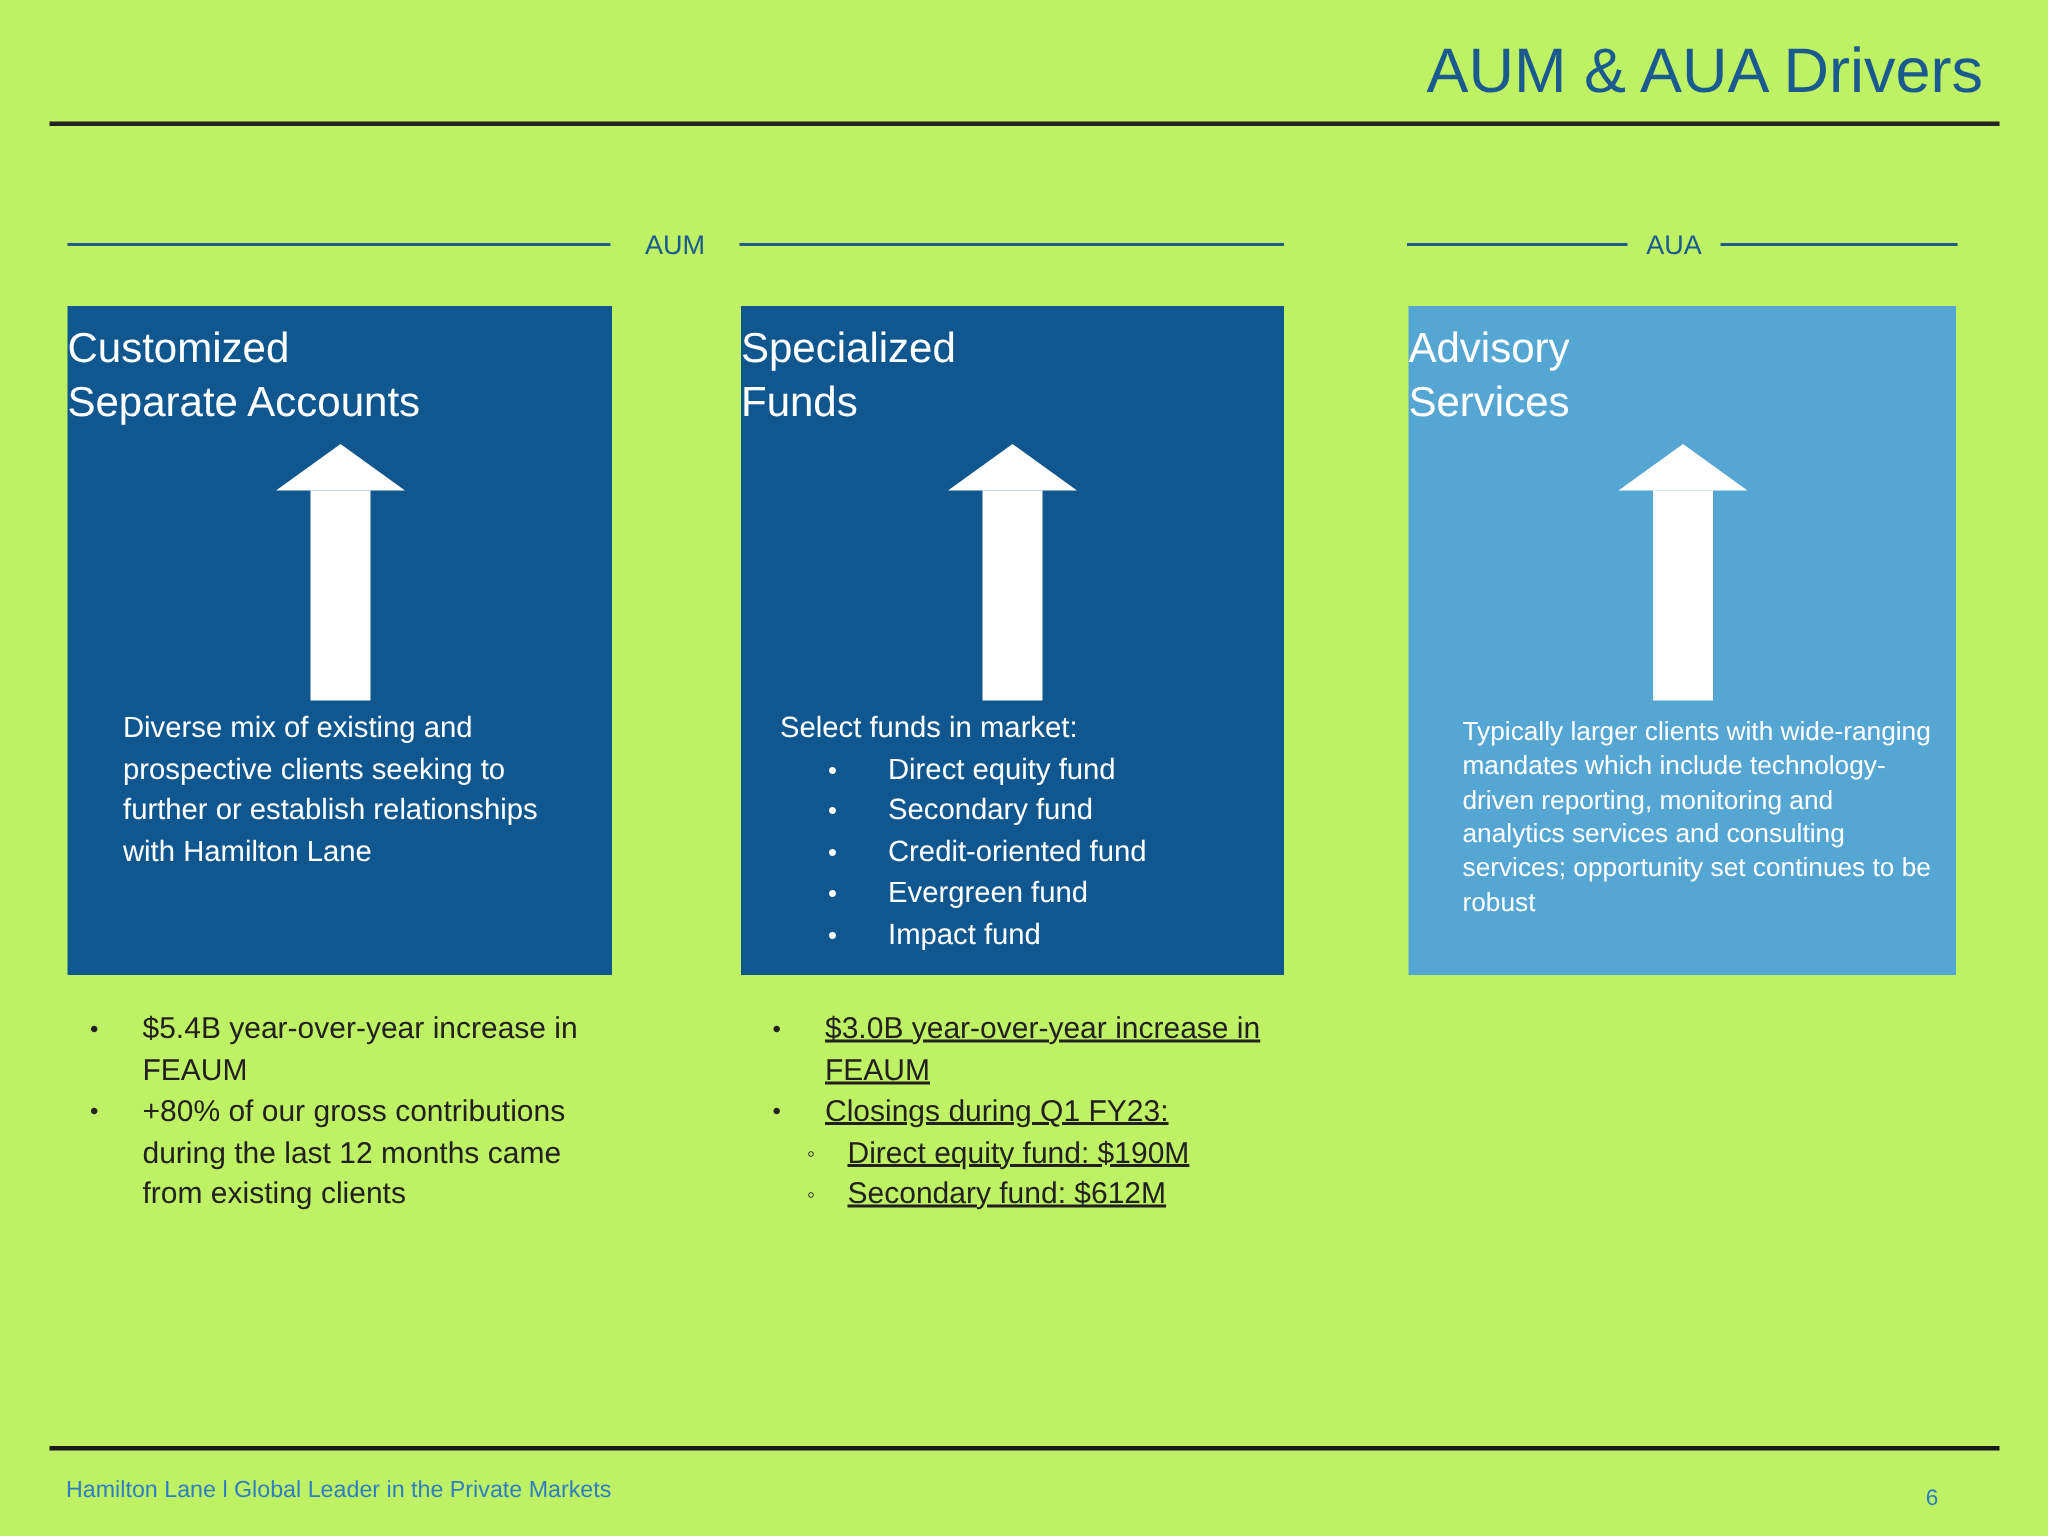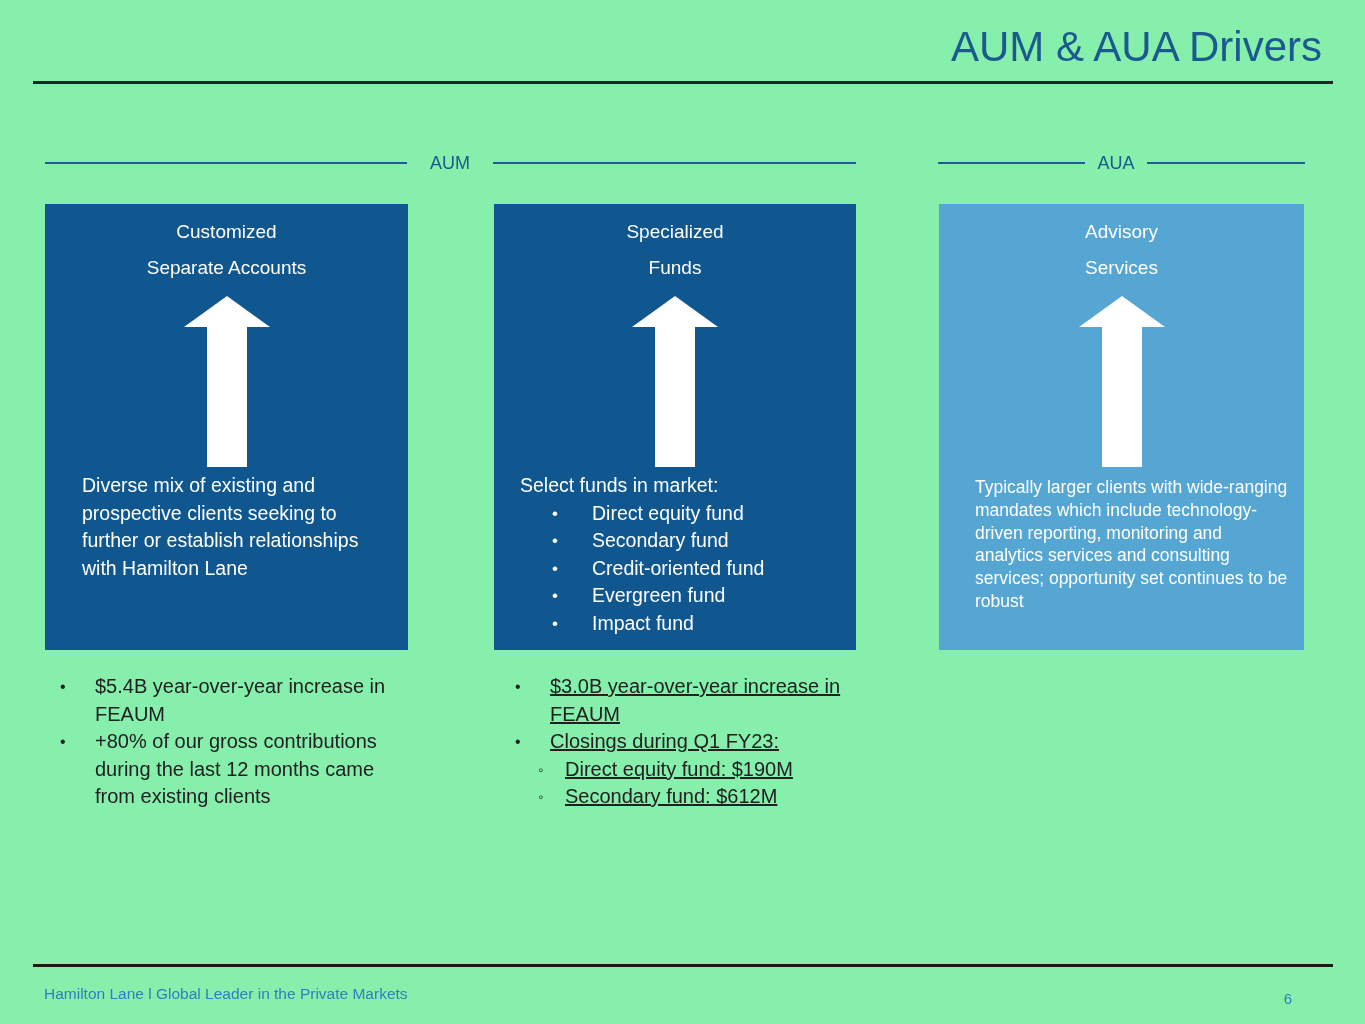--- a/index.html
+++ b/index.html
@@ -3,21 +3,21 @@
 <meta charset="utf-8">
 <style>
   * { margin: 0; padding: 0; box-sizing: border-box; }
   html, body { background: #ffffff; }
   body { font-family: "Liberation Sans", sans-serif; }
 
   .slide {
     position: relative;
     width: 1365px;
     height: 1024px;
-    background: #86efac;
+    background: #bef264;
     overflow: hidden;
   }
 
   
   .slide-title {
     position: absolute;
     top: 22px;
     right: 43px;
     font-size: 42px;
     line-height: 50px;
@@ -63,22 +63,21 @@
     top: 204px;
     height: 446px;
     color: #ffffff;
   }
   .box-1 { left: 45px;  width: 363px; background: #0F578E; }
   .box-2 { left: 494px; width: 362px; background: #0F578E; }
   .box-3 { left: 939px; width: 365px; background: #55A6D3; }
 
   .box-title {
     margin-top: 10px;
-    text-align: center;
-    font-size: 19px;
+    font-size: 28px;
     line-height: 36px;
     font-weight: 500;
   }
 
   .arrow {
     position: absolute;
     top: 92px;
     left: 0;
     width: 100%;
     display: flex;

